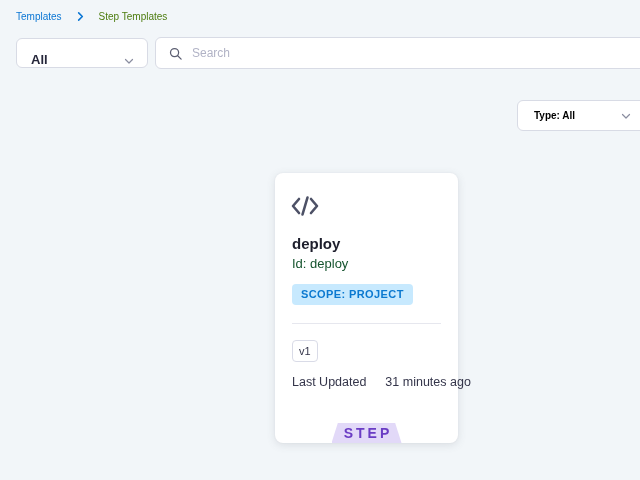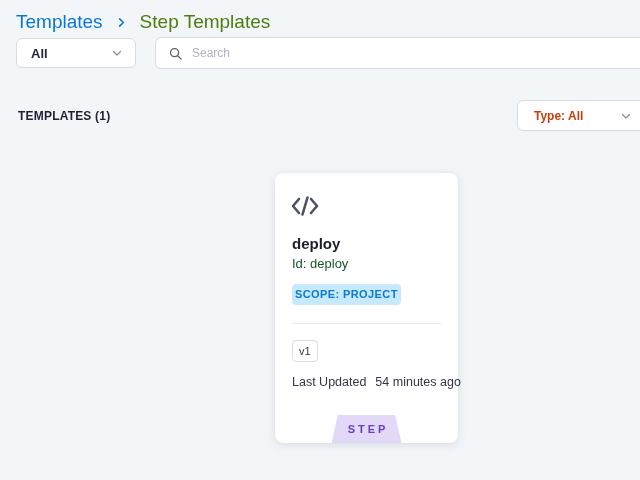--- a/index.html
+++ b/index.html
@@ -9,32 +9,32 @@
     background: #f2f6f9;
     overflow: hidden;
     position: relative;
   }
   .page { position: absolute; inset: 0; }
 
   
   .breadcrumb {
     position: absolute; left: 16px; top: 11px;
     display: flex; align-items: center; gap: 13px;
-    font-size: 19px;
+    font-size: 10px;
   }
   .crumb-link { color: #0b76d4; cursor: pointer; font-weight: 500; }
   .crumb-sep { display: flex; align-items: center; }
   .crumb-current { color: #4d7c0f; font-weight: 400; }
 
   
   .filter-dropdown {
     position: absolute; left: 16px; top: 38px;
-    width: 120px; height: 30px;
+    width: 132px; height: 30px;
     background: #ffffff; border: 1px solid #d8dbe5; border-radius: 6px;
-    display: flex; align-items: center; justify-content: space-between;
+    display: flex; align-items: flex-end; justify-content: space-between;
     padding: 0 12px 0 14px; cursor: pointer;
   }
   .filter-dropdown .val { font-size: 13px; font-weight: 700; color: #25263a; }
 
   .search-box {
     position: absolute; left: 155px; top: 37px;
     width: 492px; height: 32px;
     background: #ffffff; border: 1px solid #d8dbe5; border-radius: 6px;
     display: flex; align-items: center; padding: 0 10px 0 12px; gap: 9px;
   }
@@ -49,68 +49,68 @@
     position: absolute; left: 18px; top: 109px;
     font-size: 12px; font-weight: 700; color: #1d2134; letter-spacing: 0.2px;
   }
   .type-dropdown {
     position: absolute; left: 517px; top: 100px;
     width: 132px; height: 31px;
     background: #ffffff; border: 1px solid #d8dbe5; border-radius: 6px;
     display: flex; align-items: center; justify-content: space-between;
     padding: 0 16px; cursor: pointer;
   }
-  .type-dropdown .val { font-size: 12px; font-weight: 600; color: #c2410c; }
+  .type-dropdown .val { font-size: 10px; font-weight: 600; color: #000000; }
 
   
   .card {
     position: absolute; left: 275px; top: 173px;
     width: 183px; height: 270px;
     background: #ffffff; border-radius: 8px;
     box-shadow: 0 2px 8px rgba(96,97,112,0.16), 0 0 2px rgba(40,41,61,0.06);
     cursor: pointer;
   }
   .card-icon { position: absolute; left: 16px; top: 21px; }
   .card-title {
     position: absolute; left: 17px; top: 62px;
     font-size: 15px; font-weight: 700; color: #1d1e2c;
   }
   .card-id {
     position: absolute; left: 17px; top: 83px;
     font-size: 13px; color: #14532d;
   }
   .scope-badge {
     position: absolute; left: 17px; top: 111px;
-    height: 21px; line-height: 21px; padding: 0 3px;
+    height: 21px; line-height: 21px; padding: 0 9px;
     background: #c7e9fe; color: #0b79d0; border-radius: 4px;
     font-size: 11px; font-weight: 700; letter-spacing: 0.4px;
   }
   .card-divider {
     position: absolute; left: 17px; right: 17px; top: 150px;
     height: 1px; background: #e6e7ee;
   }
   .version-chip {
     position: absolute; left: 17px; top: 167px;
     min-width: 25px; height: 22px; padding: 0 6px;
     background: #ffffff; border: 1px solid #d9dbe7; border-radius: 4px;
     font-size: 11px; color: #34354a;
     display: inline-flex; align-items: center; justify-content: center;
   }
   .last-updated {
     position: absolute; left: 17px; top: 202px;
     font-size: 12.5px; color: #34354a;
-    display: flex; gap: 9px; white-space: nowrap;
+    display: flex; gap: 19px; white-space: nowrap;
   }
   .step-badge {
     position: absolute; bottom: 0; left: 50%; transform: translateX(-50%);
-    width: 70px; height: 28px;
+    width: 70px; height: 20px;
     background: #e2d9f8;
     clip-path: polygon(9% 0, 91% 0, 100% 100%, 0 100%);
     display: flex; align-items: center; justify-content: center;
-    font-size: 11px; font-weight: 700; color: #6a3cc4;
+    font-size: 14px; font-weight: 700; color: #6a3cc4;
     letter-spacing: 3px; text-indent: 3px;
   }
 </style>
 </head>
 <body>
 
 <div class="page">
 
   <div class="breadcrumb">
     <span class="crumb-link">Templates</span>
@@ -134,21 +134,20 @@
   <div class="search-box">
     <span style="display:flex;">
       <svg width="15" height="15" viewBox="0 0 24 24" fill="none" stroke="#5b5e71" stroke-width="2" stroke-linecap="round">
           <circle cx="10.5" cy="10.5" r="6.5"></circle>
           <line x1="15.5" y1="15.5" x2="21" y2="21"></line>
         </svg>
     </span>
     <input type="text" placeholder="Search" style="">
   </div>
 
-  <div class="count-label">TEMPLATES (1)</div>
 
   <div class="type-dropdown">
     <span class="val">Type: All</span>
     <span style="display:flex;">
       <svg width="12" height="12" viewBox="0 0 24 24" fill="none" stroke="#8a8da0" stroke-width="2.4" stroke-linecap="round" stroke-linejoin="round">
           <polyline points="5 9 12 16 19 9"></polyline>
         </svg>
     </span>
   </div>
 
@@ -160,18 +159,18 @@
         <line x1="16.5" y1="3.5" x2="11.5" y2="20.5"></line>
       </svg>
     </span>
     <div class="card-title">deploy</div>
     <div class="card-id">Id: deploy</div>
     <span class="scope-badge">SCOPE: PROJECT</span>
     <div class="card-divider"></div>
     <span class="version-chip">v1</span>
     <div class="last-updated">
       <span>Last Updated</span>
-      <span>54 minutes ago</span>
+      <span>31 minutes ago</span>
     </div>
     <div class="step-badge">STEP</div>
   </div>
 
 </div>
 
 </body></html>

